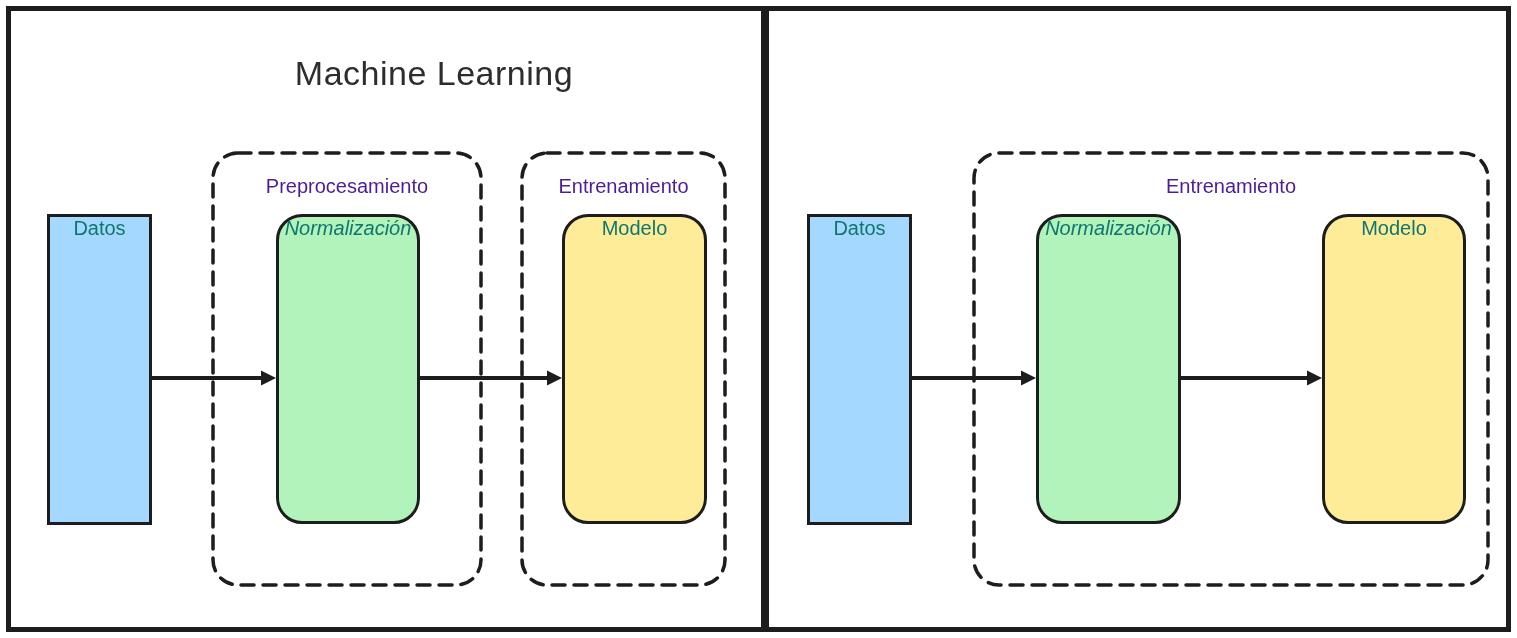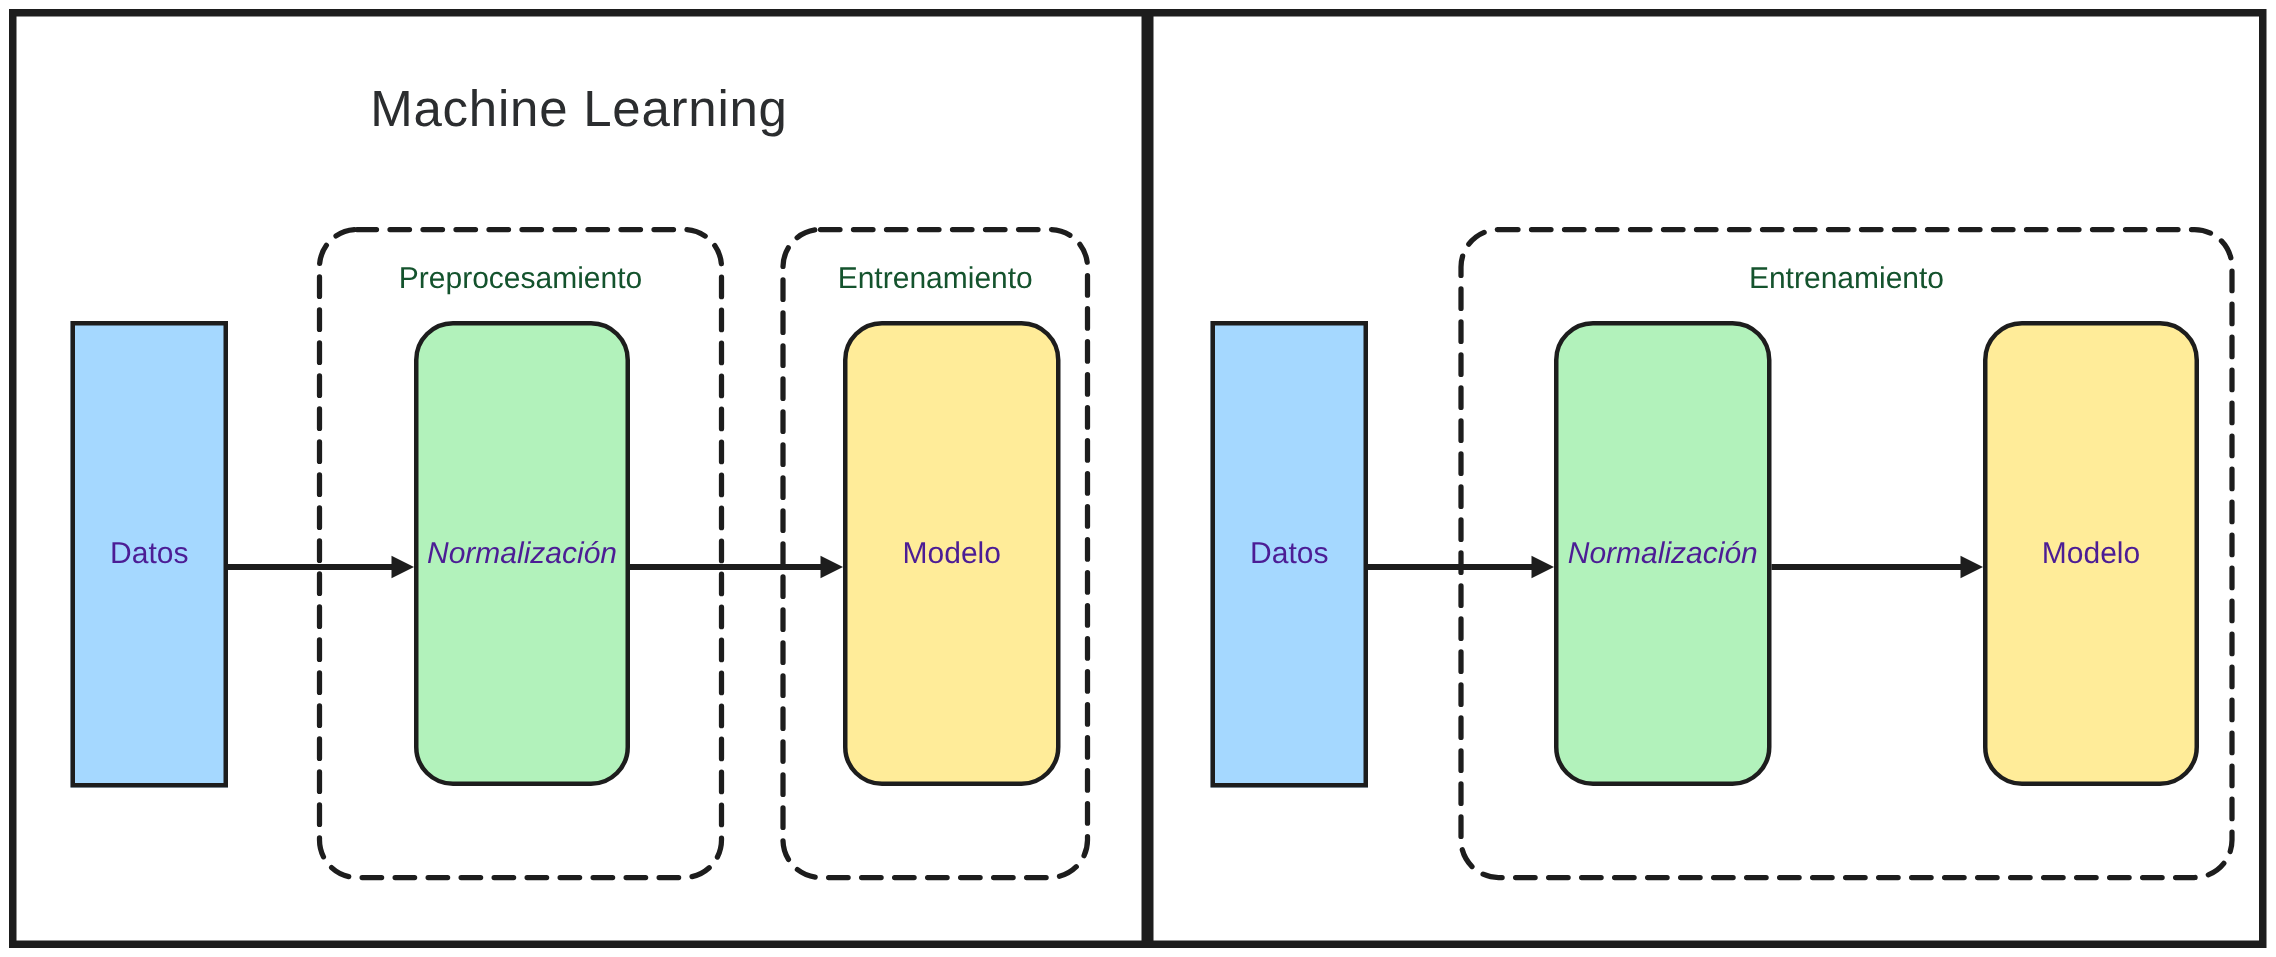--- a/index.html
+++ b/index.html
@@ -24,48 +24,49 @@
   .panel-right { left: 764px; width: 747px; }
   .panel-title {
     position: absolute;
     top: 54px;
     text-align: center;
     font-size: 34px;
     font-weight: 500;
     letter-spacing: 0.5px;
     color: #2b2d2f;
     z-index: 3;
+    margin-left: 48px;
   }
   .title-left  { left: 6px;   width: 760px; }
   .title-right { left: 764px; width: 747px; }
   svg.layer {
     position: absolute;
     left: 0; top: 0;
     width: 1517px; height: 638px;
     z-index: 1;
   }
   .cluster-label {
     position: absolute;
     top: 175px;
     text-align: center;
     font-size: 20px;
-    color: #14532d;
+    color: #4c1d95;
     z-index: 2;
   }
   .clabel-prepro      { left: 213px; width: 268px; }
   .clabel-entren-ml   { left: 522px; width: 203px; }
   .clabel-entren-dl   { left: 974px; width: 514px; }
   .node {
     position: absolute;
     display: flex;
-    align-items: center;
+    align-items: flex-start;
     justify-content: center;
     border: 3px solid #1d1d1d;
     font-size: 20px;
-    color: #4c1d95;
+    color: #0f766e;
     z-index: 2;
     text-align: center;
   }
   .node-rounded { border-radius: 26px; }
   .fill-datos  { background: #a5d8ff; }
   .fill-norm   { background: #b2f2bb; font-style: italic; }
   .fill-modelo { background: #ffec99; }
   .node-datos-left    { left: 47px;   top: 214px; width: 105px; height: 311px; }
   .node-norm-left     { left: 276px;  top: 214px; width: 144px; height: 310px; }
   .node-modelo-left   { left: 562px;  top: 214px; width: 145px; height: 310px; }

